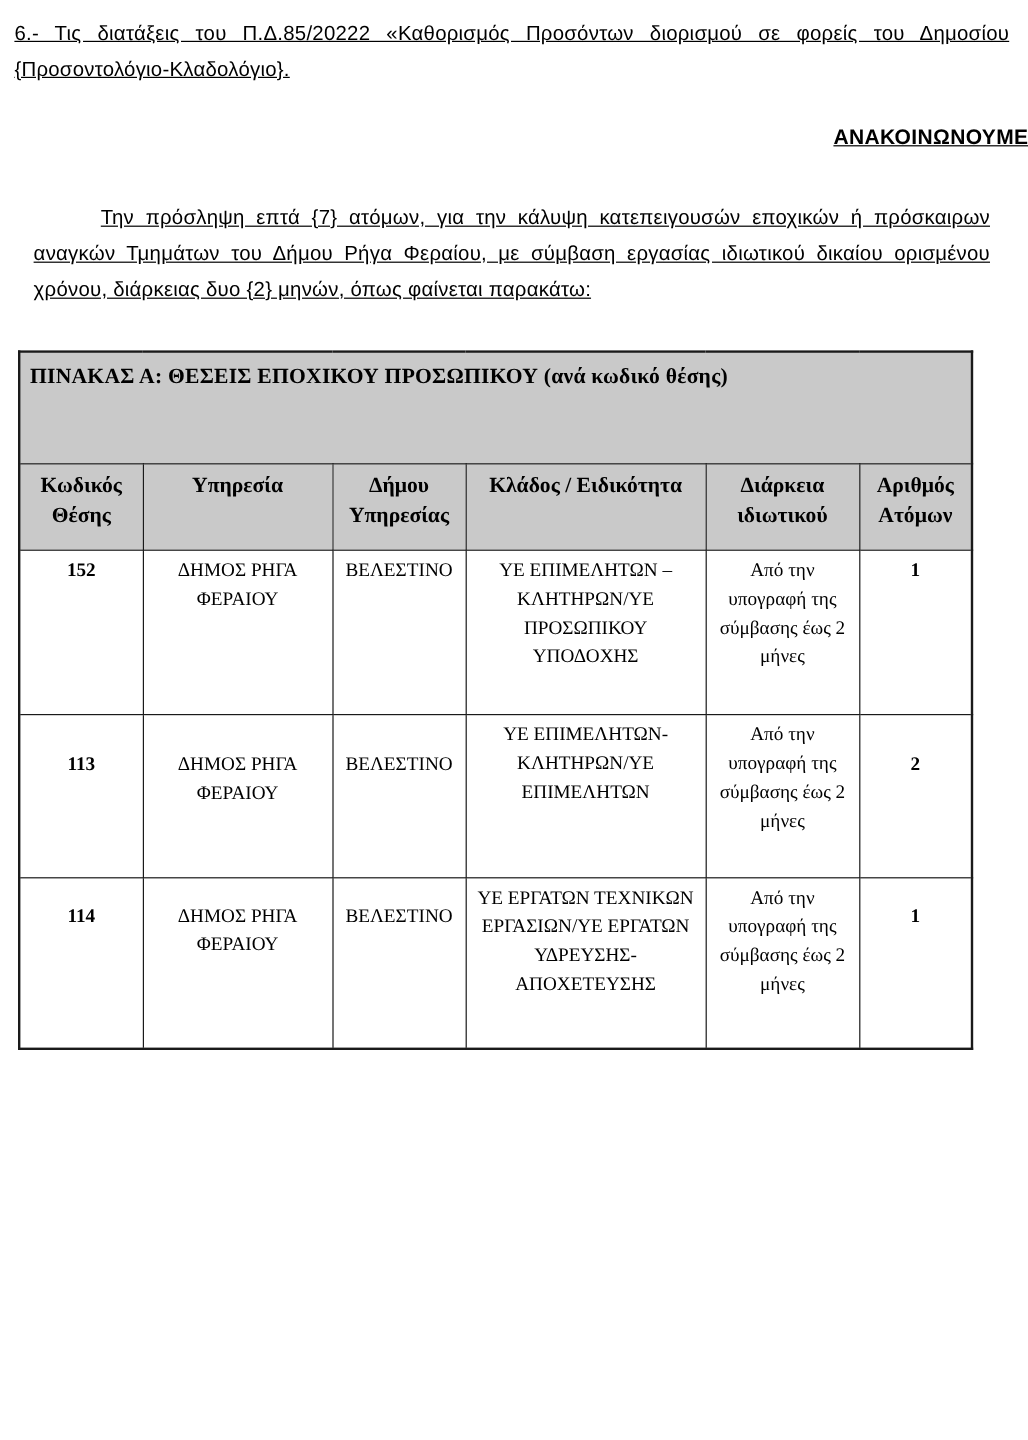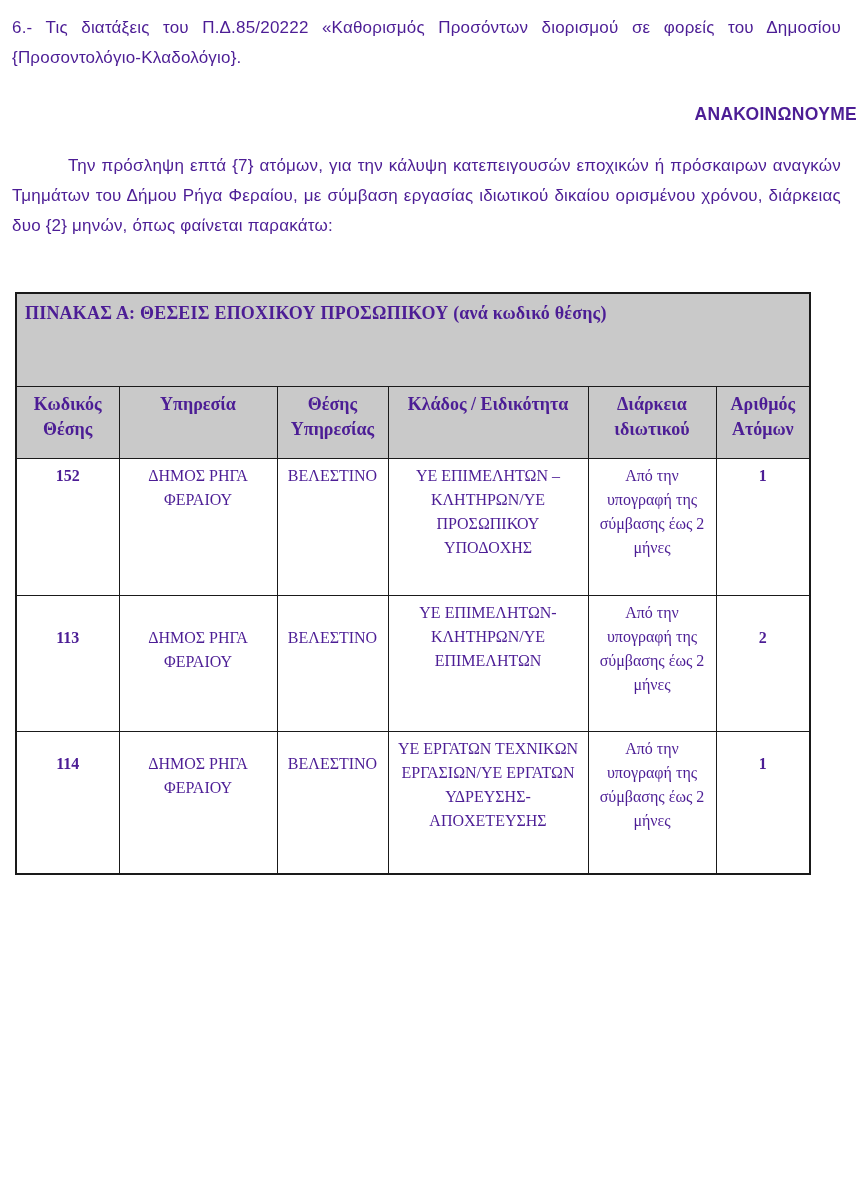--- a/index.html
+++ b/index.html
@@ -2,44 +2,45 @@
 <html lang="el"><head>
 <meta charset="utf-8">
 <style>
   * { box-sizing: border-box; }
   html, body { margin: 0; padding: 0; background: #ffffff; }
   .page {
     position: relative;
     width: 857px;
     height: 1200px;
     background: #ffffff;
-    color: #4c1d95;
+    color: #000000;
     font-family: "Liberation Sans", sans-serif;
     overflow: hidden;
+    text-decoration: underline;
   }
 
   
   .clause {
     margin: 0;
     padding: 13px 16px 0 12px;
     font-size: 17px;
     line-height: 30px;
     text-align: justify;
     letter-spacing: 0.2px;
   }
   .announce {
     margin: 0;
     padding-top: 31px;
     text-align: right;
     font-size: 17.5px;
     font-weight: bold;
     letter-spacing: 0.3px;
   }
   .para {
-    margin: 0;
+    margin: 16px;
     padding: 26px 16px 0 12px;
     font-size: 17px;
     line-height: 30px;
     text-align: justify;
     text-indent: 56px;
     letter-spacing: 0.2px;
   }
 
   
   table.positions {
@@ -111,21 +112,21 @@
       <col style="width:128px">
       <col style="width:94px">
     </colgroup>
     <thead>
       <tr class="title-row">
         <th colspan="6">ΠΙΝΑΚΑΣ Α: ΘΕΣΕΙΣ ΕΠΟΧΙΚΟΥ ΠΡΟΣΩΠΙΚΟΥ (ανά κωδικό θέσης)</th>
       </tr>
       <tr class="header-row">
         <th>Κωδικός Θέσης</th>
         <th>Υπηρεσία</th>
-        <th>Θέσης Υπηρεσίας</th>
+        <th>Δήμου Υπηρεσίας</th>
         <th>Κλάδος / Ειδικότητα</th>
         <th>Διάρκεια ιδιωτικού</th>
         <th>Αριθμός Ατόμων</th>
       </tr>
     </thead>
     <tbody>
       <tr class="r2">
         <td class="code">152</td>
         <td class="service">ΔΗΜΟΣ ΡΗΓΑ ΦΕΡΑΙΟΥ</td>
         <td class="seat">ΒΕΛΕΣΤΙΝΟ</td>

